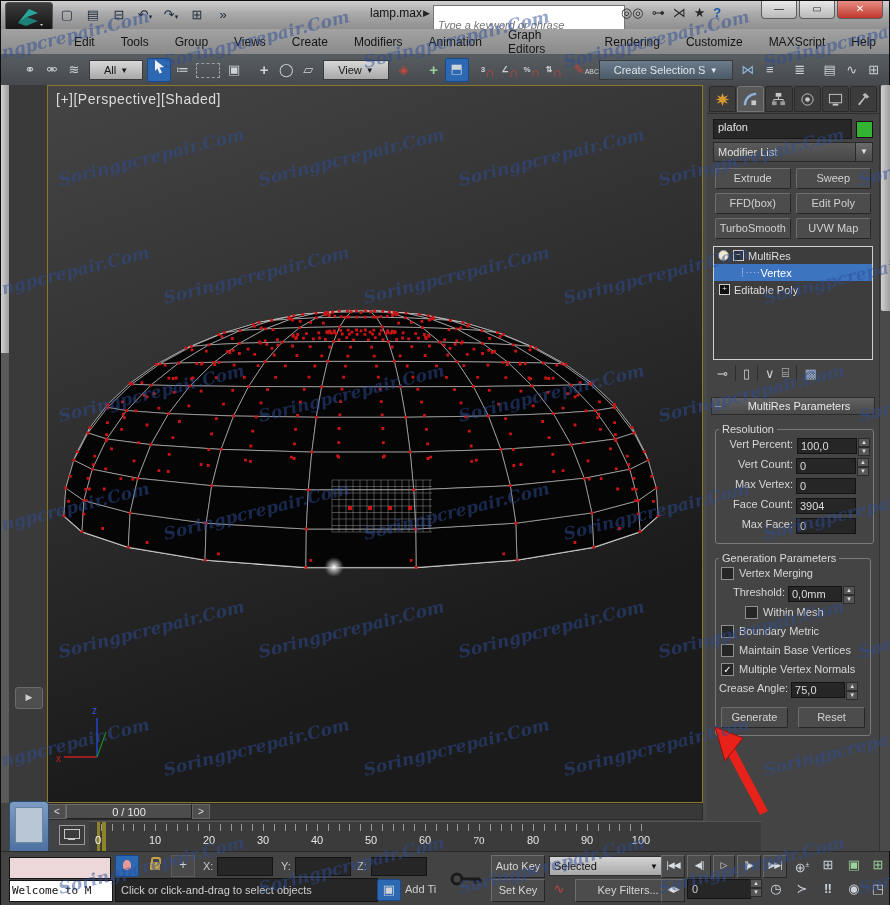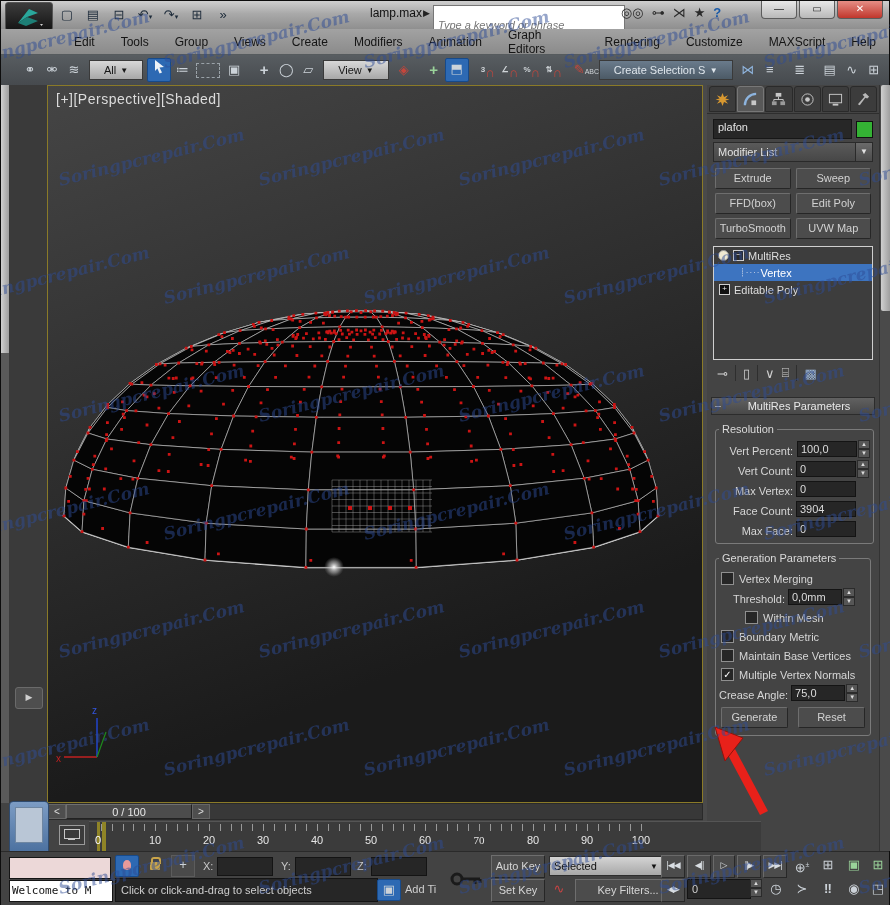--- a/index.html
+++ b/index.html
@@ -57,26 +57,26 @@
   .srow.sel{background:#3d74c0;color:#fff;}
   .expbox{width:9px;height:9px;border:1px solid #cfcfcf;background:#2a2a2a;font-size:8px;line-height:7px;text-align:center;color:#eee;margin-right:4px;}
   .bulb{width:9px;height:9px;border-radius:50%;background:#efe9d2;border:1px solid #999;margin:0 4px 0 4px;}
   .stacktools{display:flex;align-items:center;gap:7px;margin:5px 10px;color:#cfcfcf;font-size:13px;}
   .stsep{width:1px;height:16px;background:#2e2e2e;}
   .rollhdr{margin:16px 4px 0 4px;height:16px;background:linear-gradient(#616161,#484848);border:1px solid #2c2c2c;display:flex;align-items:center;font-size:11px;color:#e8e8e8;}
   .rollhdr .minus{width:12px;text-align:center;color:#ddd;}
   .rollhdr .rtitle{flex:1;text-align:center;}
   fieldset{border:1px solid #7a7a7a;border-radius:3px;margin:8px 8px 0 8px;padding:2px 3px 5px 3px;}
   legend{font-size:11px;color:#dadada;padding:0 3px;}
-  .prow{display:flex;align-items:flex-end;height:19px;margin:1px 0;}
+  .prow{display:flex;align-items:flex-start;height:19px;margin:1px 0;}
   .plabel{font-size:11px;color:#d6d6d6;text-align:right;}
   .fld{background:#262626;border:1px solid #141414;color:#dcdcdc;font-size:11px;height:14px;line-height:14px;padding:0 3px;}
   .spn{width:12px;height:17px;display:flex;flex-direction:column;margin-left:1px;}
   .spn span{flex:1;background:#565656;border:1px solid #2b2b2b;font-size:6px;line-height:7px;text-align:center;color:#ddd;}
-  .cbrow{display:flex;align-items:flex-end;height:18px;margin:1px 0 1px 2px;}
+  .cbrow{display:flex;align-items:flex-start;height:18px;margin:1px 0 1px 2px;}
   .cb{width:11px;height:11px;background:#262626;border:1px solid #8f8f8f;margin-right:5px;font-size:10px;line-height:11px;text-align:center;color:#fff;}
   .cblabel{font-size:11px;color:#d6d6d6;}
   
   .timeslider{position:absolute;left:46px;top:802px;width:656px;height:17px;background:#3f3f3f;border:1px solid #2a2a2a;display:flex;align-items:stretch;box-sizing:border-box;}
   .tsbtn{width:16px;background:#4e4e4e;border:1px solid #666;color:#ddd;font-size:10px;text-align:center;line-height:14px;}
   .tsthumb{width:124px;background:#4c4c4c;border:1px solid;border-color:#707070 #222 #222 #707070;color:#e8e8e8;font-size:11px;text-align:center;line-height:14px;}
   .ruler{position:absolute;left:88px;top:820px;width:672px;height:32px;background:#3b3b3b;border-top:1px solid #555;}
   .rtick{position:absolute;top:2px;width:1px;height:7px;background:#999;}
   .rnum{position:absolute;top:12px;width:30px;margin-left:-15px;text-align:center;font-size:11px;color:#e6e6e6;}
   .rmarker{position:absolute;left:8px;top:0;width:9px;height:32px;background:linear-gradient(90deg,#8f8427 35%,#3b3b3b 35%,#3b3b3b 60%,#8f8427 60%);}

